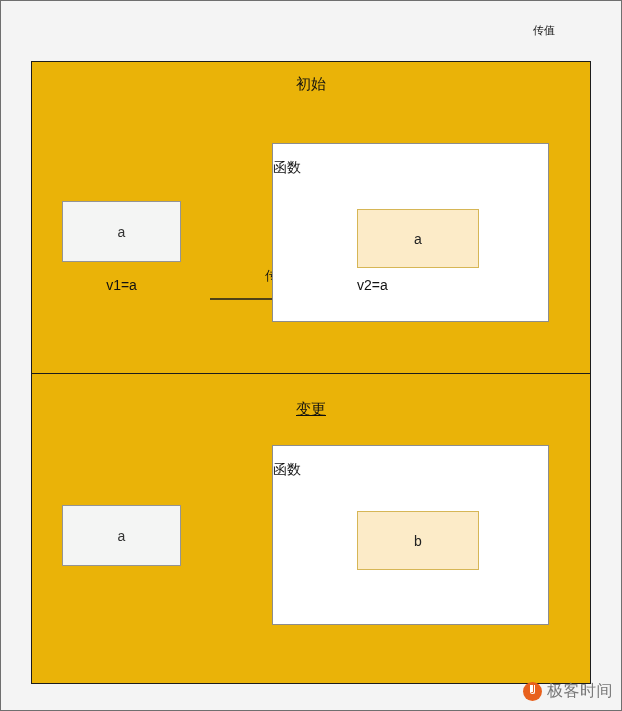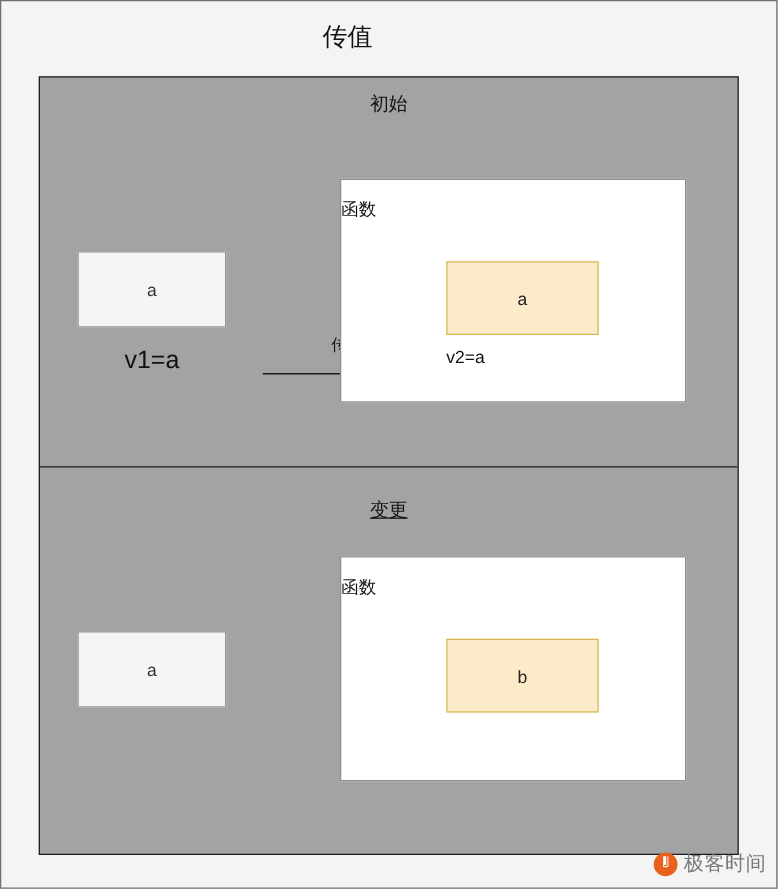--- a/index.html
+++ b/index.html
@@ -20,33 +20,33 @@
     height: 711px;
     background: #f4f4f4;
     box-sizing: border-box;
     border: 1px solid #6f6f6f;
   }
   .diagram-title {
     position: absolute;
     left: 0;
     top: 19px;
     width: 554px;
-    text-align: center;
-    font-size: 20px;
+    text-align: right;
+    font-size: 11px;
     line-height: 20px;
     color: #111;
   }
   
   .outer-frame {
     position: absolute;
     left: 30px;
     top: 60px;
     width: 560px;
     height: 623px;
-    background: #a3a3a3;
+    background: #eab308;
     border: 1.6px solid #1c1c1c;
     box-sizing: border-box;
   }
   .section-divider {
     position: absolute;
     left: 0;
     top: 311px;
     width: 100%;
     height: 0;
     border-top: 1.6px solid #1c1c1c;
@@ -73,21 +73,21 @@
     display: flex;
     align-items: center;
     justify-content: center;
     font-size: 14px;
     color: #333;
   }
   .box-caption {
     position: absolute;
     width: 119px;
     text-align: center;
-    font-size: 20px;
+    font-size: 14px;
     color: #111;
   }
 
   
   .func-box {
     position: absolute;
     width: 277px;
     background: #ffffff;
     border: 1.4px solid #8d8d8d;
     box-sizing: border-box;

